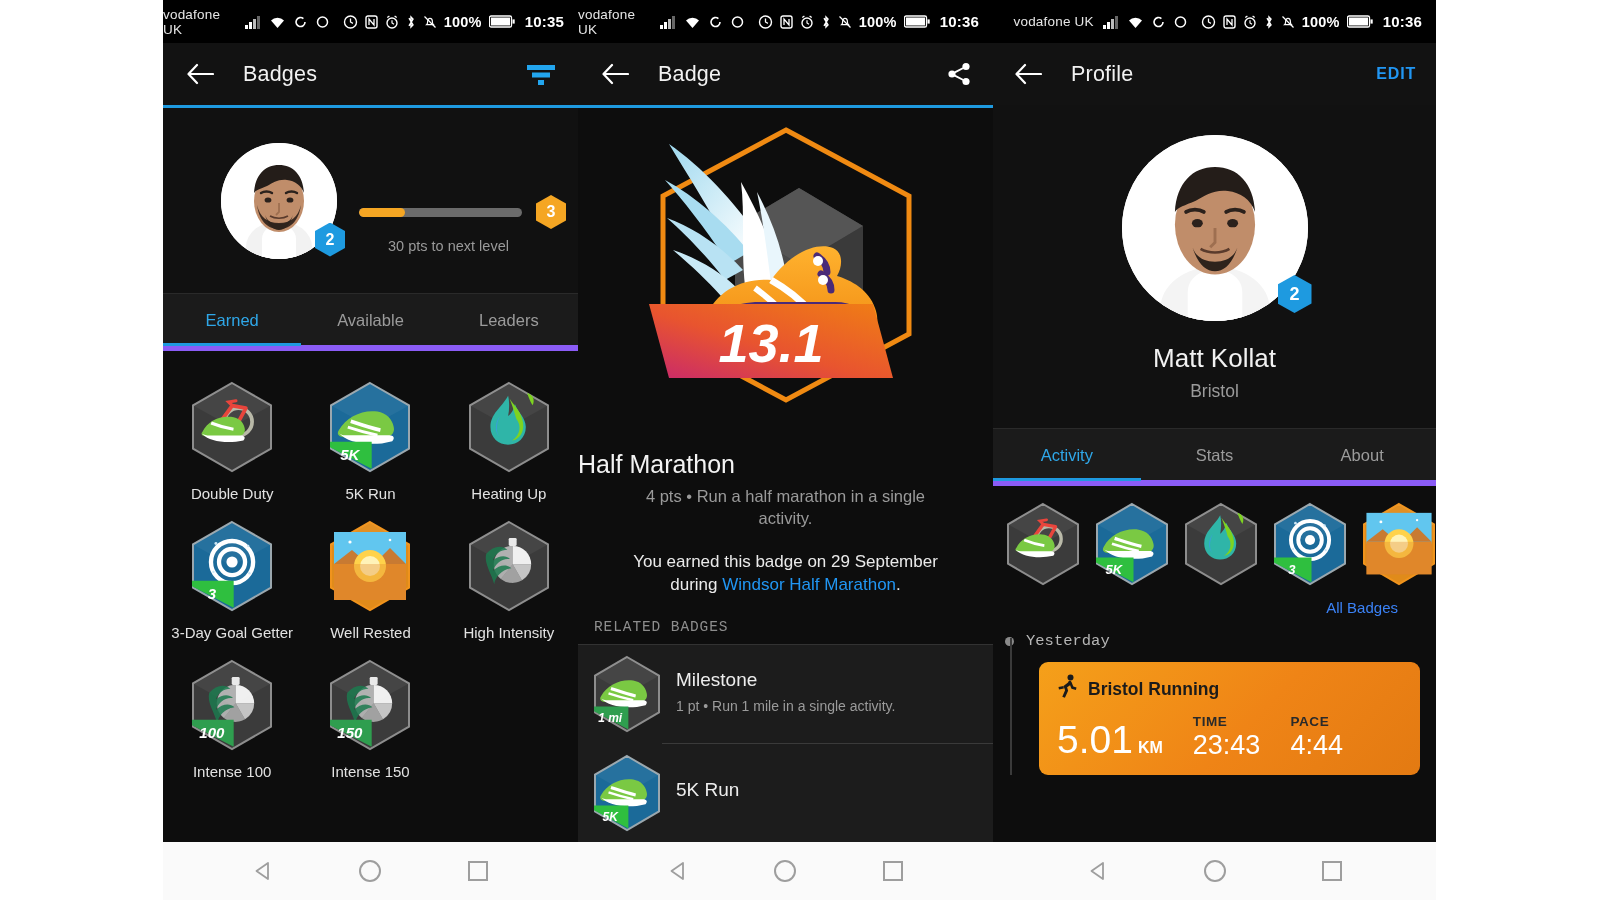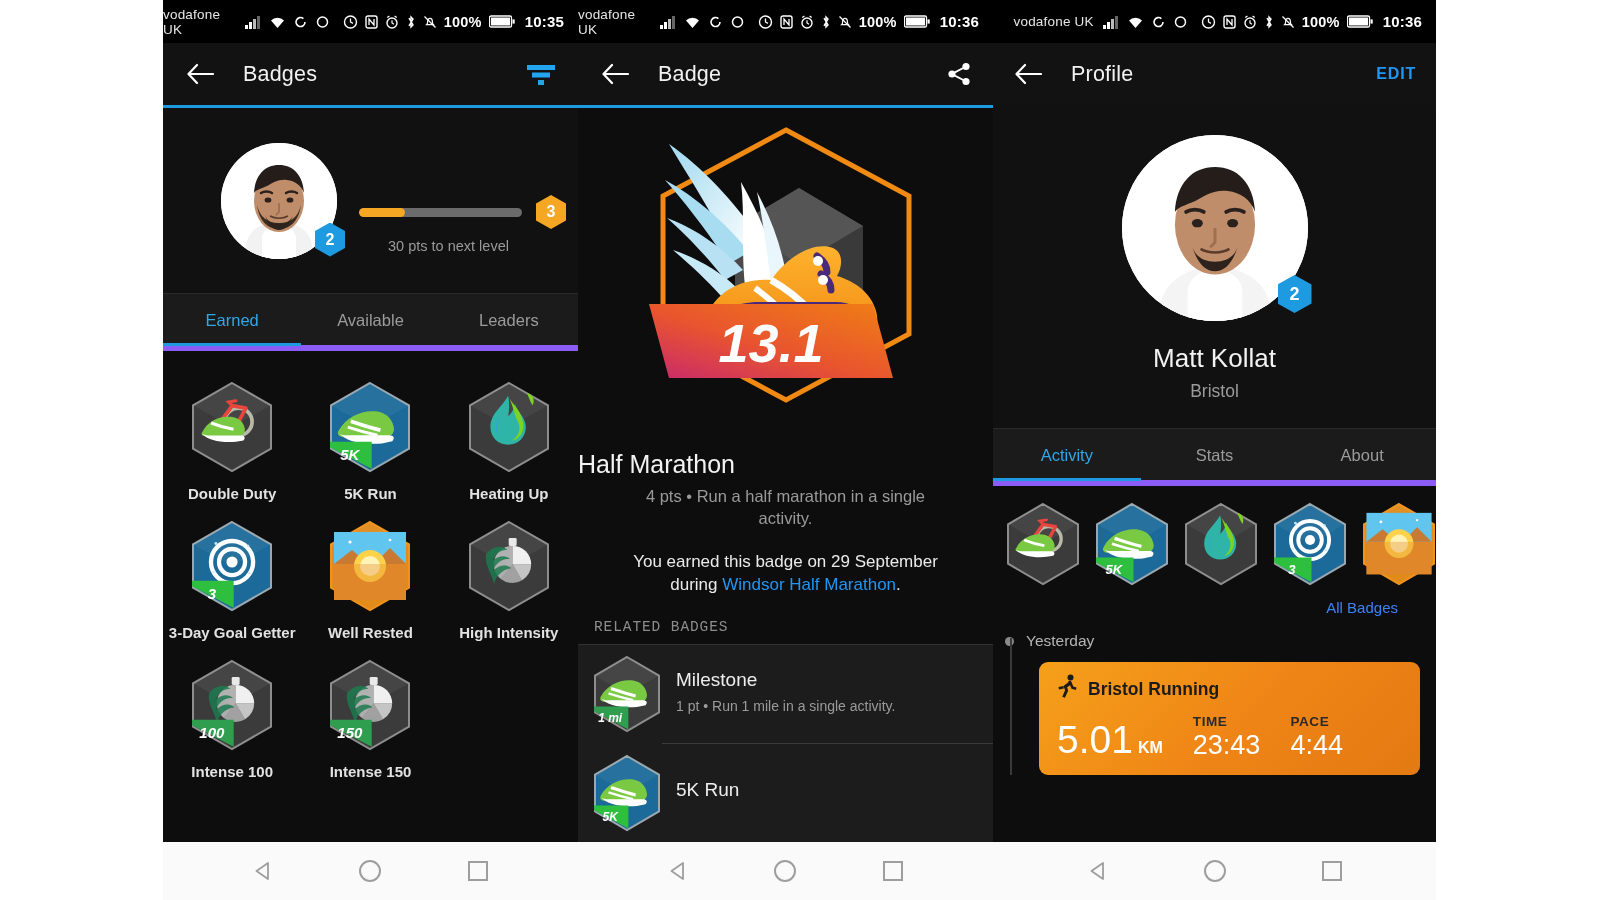--- a/index.html
+++ b/index.html
@@ -65,21 +65,21 @@
           border-bottom:6px solid #8b5cf6; position:relative; }
   .tab { flex:1; text-align:center; padding:17px 0 15px; font-size:16.5px;
          color:#9b9b9b; cursor:pointer; }
   .tab.active { color:#2fa7e8; }
   .tabs-underline { position:absolute; bottom:-1px; height:3px; background:#1e9ae0; }
 
   
   .grid { display:grid; grid-template-columns:repeat(3,1fr); padding:16px 0 0; }
   .gcell { display:flex; flex-direction:column; align-items:center; padding:14px 2px 4px;
            cursor:pointer; }
-  .gcell .lbl { margin-top:12px; color:#e2e2e2; font-size:15px; text-align:center;font-weight:bold; }
+  .gcell .lbl { margin-top:12px; color:#e2e2e2; font-size:15px; text-align:center; }
 
   
   .hex { width:84px; height:92px; position:relative; }
   .hex svg { display:block; }
 
   
   .big-badge { padding:14px 0 6px; display:flex; justify-content:center; }
   .bb-title { text-align:left; color:#f3f3f3; font-size:25px; margin-top:2px; }
   .bb-sub { text-align:center; color:#9a9a9a; font-size:16.5px; line-height:1.35;
             padding:6px 42px 0; }
@@ -101,21 +101,21 @@
   .rp-avatar { width:186px; height:186px; border-radius:50%; overflow:hidden;
                background:#fff; position:relative; }
   .rp-avatar-wrap { position:relative; }
   .rp-name { color:#f2f2f2; font-size:26px; margin-top:22px; }
   .rp-city { color:#9b9b9b; font-size:17.5px; margin-top:7px; }
   .rp-pad { height:26px; }
   .badgestrip { display:flex; align-items:center; padding:16px 0 0 12px; gap:13px;
                 overflow:hidden; }
   .allbadges { text-align:right; color:#3b82f6; font-size:15px; padding:9px 38px 0 0; }
   .timeline { padding:16px 0 0 12px; position:relative; }
-  .tl-row { display:flex; align-items:center; }
+  .tl-row { display:flex; align-items:center;font-family:Liberation Mono, monospace; }
   .tl-dot { width:9px; height:9px; border-radius:50%; background:#8a8a8a;
             margin-right:12px; flex:0 0 9px; }
   .tl-day { color:#b5b5b5; font-size:15.5px; }
   .tl-line { position:absolute; left:16.5px; top:22px; bottom:0; width:2px; background:#3a3a3a; }
   .act-card { margin:12px 16px 0 34px; border-radius:9px; padding:12px 18px 16px;
               background:linear-gradient(135deg,#f5a01a 0%,#ef8416 55%,#e37a12 100%);
               position:relative; }
   .act-title-row { display:flex; align-items:center; gap:9px; }
   .act-title { color:#1b1b1b; font-size:17.5px; font-weight:600; }
   .act-metrics { display:flex; align-items:flex-end; margin-top:10px; }

